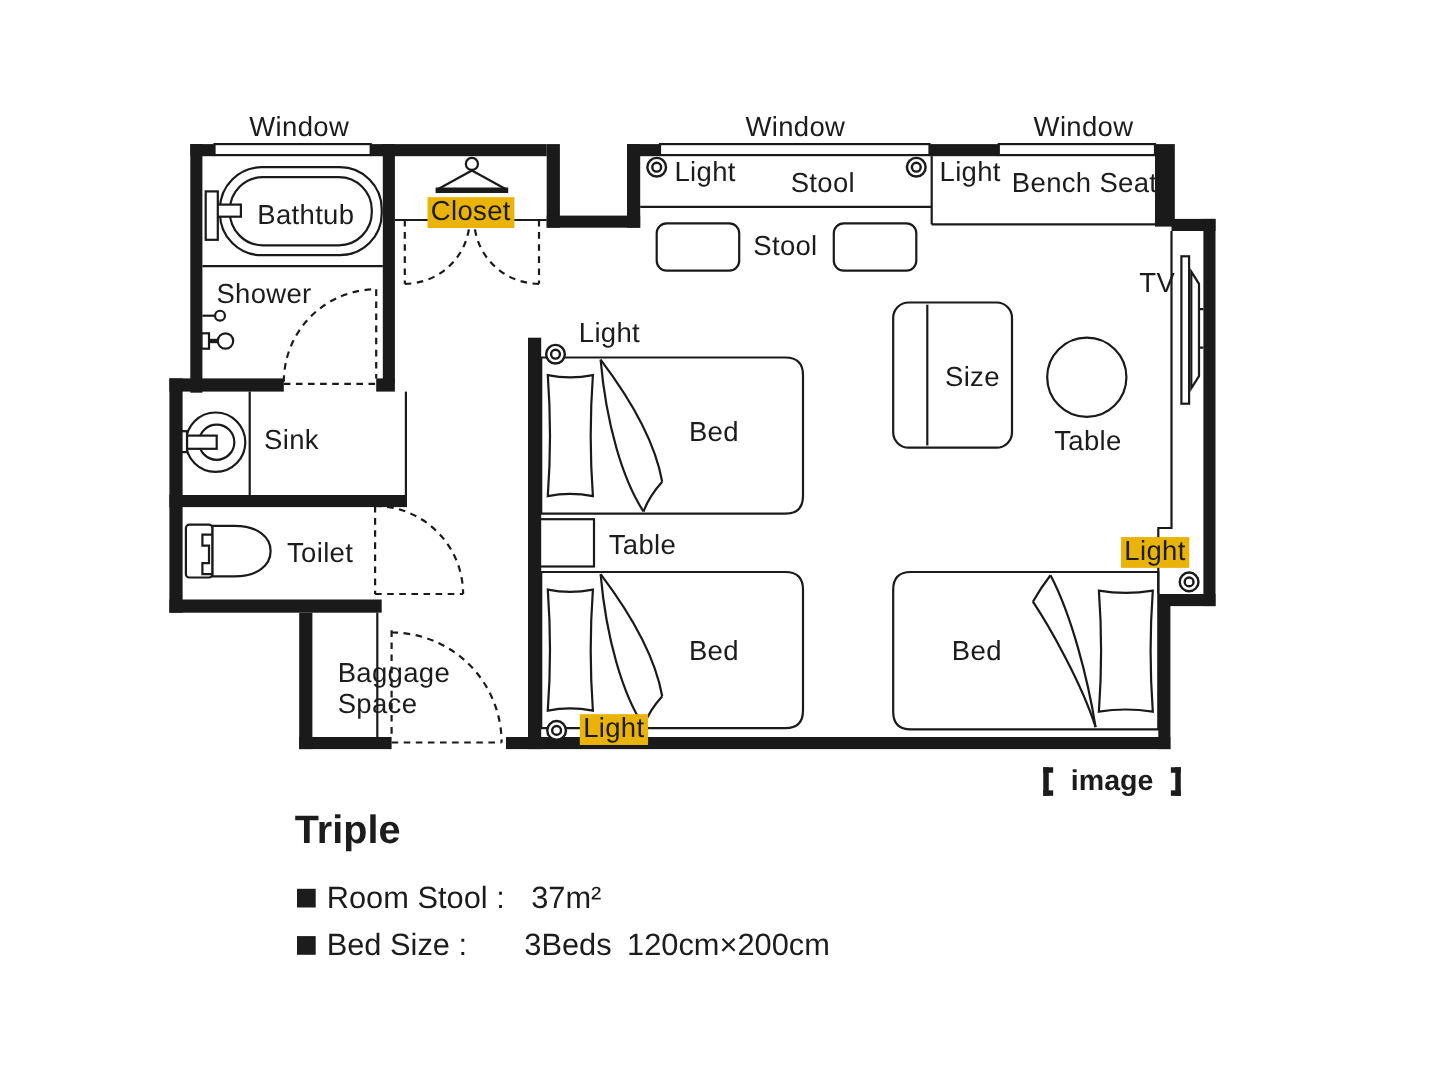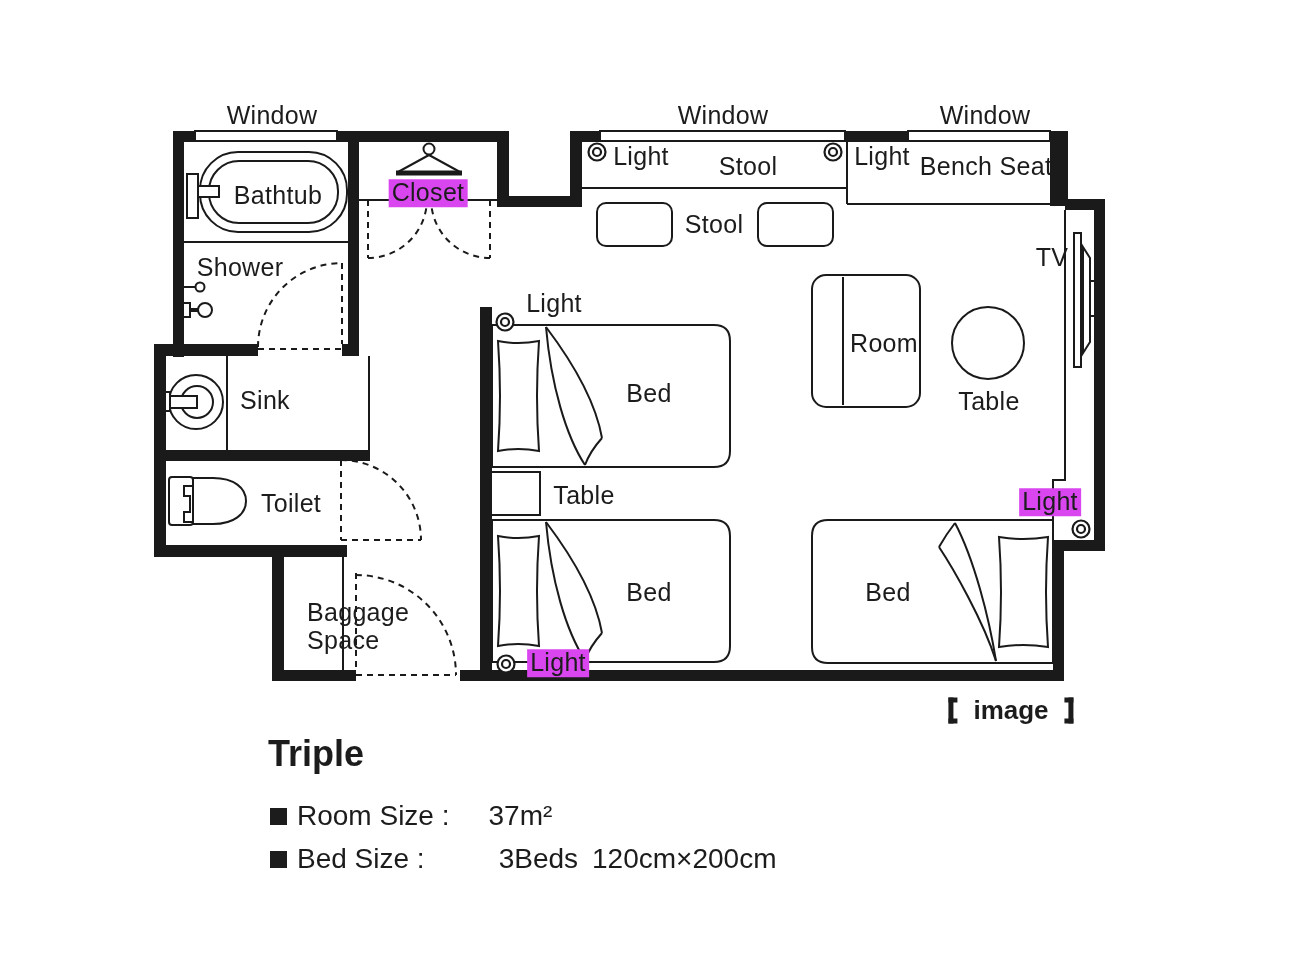--- a/index.html
+++ b/index.html
@@ -1,32 +1,32 @@
 <!DOCTYPE html>
 <html><head>
 <meta charset="utf-8">
 <style>
   html,body{margin:0;padding:0;background:#ffffff;}
   #stage{position:relative;width:1300px;height:975px;background:#ffffff;overflow:hidden;
          font-family:"Liberation Sans","DejaVu Sans",sans-serif;color:#1c1c1c;}
   #plan-svg{position:absolute;left:0;top:0;}
   .lbl{position:absolute;transform:translate(-50%,-50%);font-size:25px;line-height:1.1;
        white-space:nowrap;color:#1c1c1c;letter-spacing:.3px;}
-  .lbl.bg{background:#d946ef;padding:0 3px;}
+  .lbl.bg{background:#eab308;padding:0 3px;}
   .lbl.block{transform:none;margin-left:20px;}
   .caption{position:absolute;left:1011px;top:710px;transform:translate(-50%,-50%);
            display:flex;align-items:center;gap:16px;font-size:26px;font-weight:bold;}
   .bracket{display:inline-block;width:9px;height:26px;box-sizing:border-box;}
   .bracket.l{border-left:5px solid #1c1c1c;border-top:5px solid #1c1c1c;border-bottom:5px solid #1c1c1c;}
   .bracket.r{border-right:5px solid #1c1c1c;border-top:5px solid #1c1c1c;border-bottom:5px solid #1c1c1c;}
   .room-type{position:absolute;left:268px;top:733px;font-size:36px;font-weight:bold;}
   .spec-row{position:absolute;left:270px;display:flex;align-items:center;font-size:28px;}
   .spec-row .sq{width:17px;height:17px;background:#1c1c1c;margin-right:10px;flex:0 0 auto;}
-  .spec-row .val1{margin-left:39px;}
-  .spec-row .val2{margin-left:74px;}
+  .spec-row .val1{margin-left:24px;}
+  .spec-row .val2{margin-left:52px;}
   .spec-row .val3{margin-left:14px;}
 </style>
 </head>
 <body>
 
 <div id="stage">
 
 <svg id="plan-svg" width="1300" height="975" viewBox="0 0 1300 975">
   <g fill="none" stroke="#1a1a1a" stroke-width="2">
 
@@ -213,21 +213,21 @@
 <div class="lbl" style="left:748px;top:167px">Stool</div>
 <div class="lbl" style="left:882px;top:157px">Light</div>
 <div class="lbl" style="left:986px;top:167px">Bench Seat</div>
 
 <div class="lbl bg" style="left:428px;top:193px">Closet</div>
 <div class="lbl" style="left:278px;top:196px">Bathtub</div>
 <div class="lbl" style="left:714px;top:225px">Stool</div>
 <div class="lbl" style="left:1052px;top:258px">TV</div>
 <div class="lbl" style="left:240px;top:268px">Shower</div>
 <div class="lbl" style="left:554px;top:304px">Light</div>
-<div class="lbl" style="left:884px;top:344px">Room</div>
+<div class="lbl" style="left:884px;top:344px">Size</div>
 <div class="lbl" style="left:649px;top:394px">Bed</div>
 <div class="lbl" style="left:265px;top:401px">Sink</div>
 <div class="lbl" style="left:989px;top:402px">Table</div>
 <div class="lbl" style="left:584px;top:496px">Table</div>
 <div class="lbl" style="left:291px;top:504px">Toilet</div>
 <div class="lbl bg" style="left:1050px;top:502px">Light</div>
 <div class="lbl" style="left:649px;top:593px">Bed</div>
 <div class="lbl" style="left:888px;top:593px">Bed</div>
 <div class="lbl bg" style="left:558px;top:663px">Light</div>
 
@@ -239,21 +239,21 @@
 <div class="caption">
   <span class="bracket l"></span>
   <span>image</span>
   <span class="bracket r"></span>
 </div>
 
 <div class="room-type">Triple</div>
 
 <div class="spec-row" style="top:800px">
   <span class="sq"></span>
-  <span>Room Size :</span>
+  <span>Room Stool :</span>
   <span class="val1">37m²</span>
 </div>
 
 <div class="spec-row" style="top:843px">
   <span class="sq"></span>
   <span>Bed Size :</span>
   <span class="val2">3Beds</span>
   <span class="val3">120cm×200cm</span>
 </div>
 

